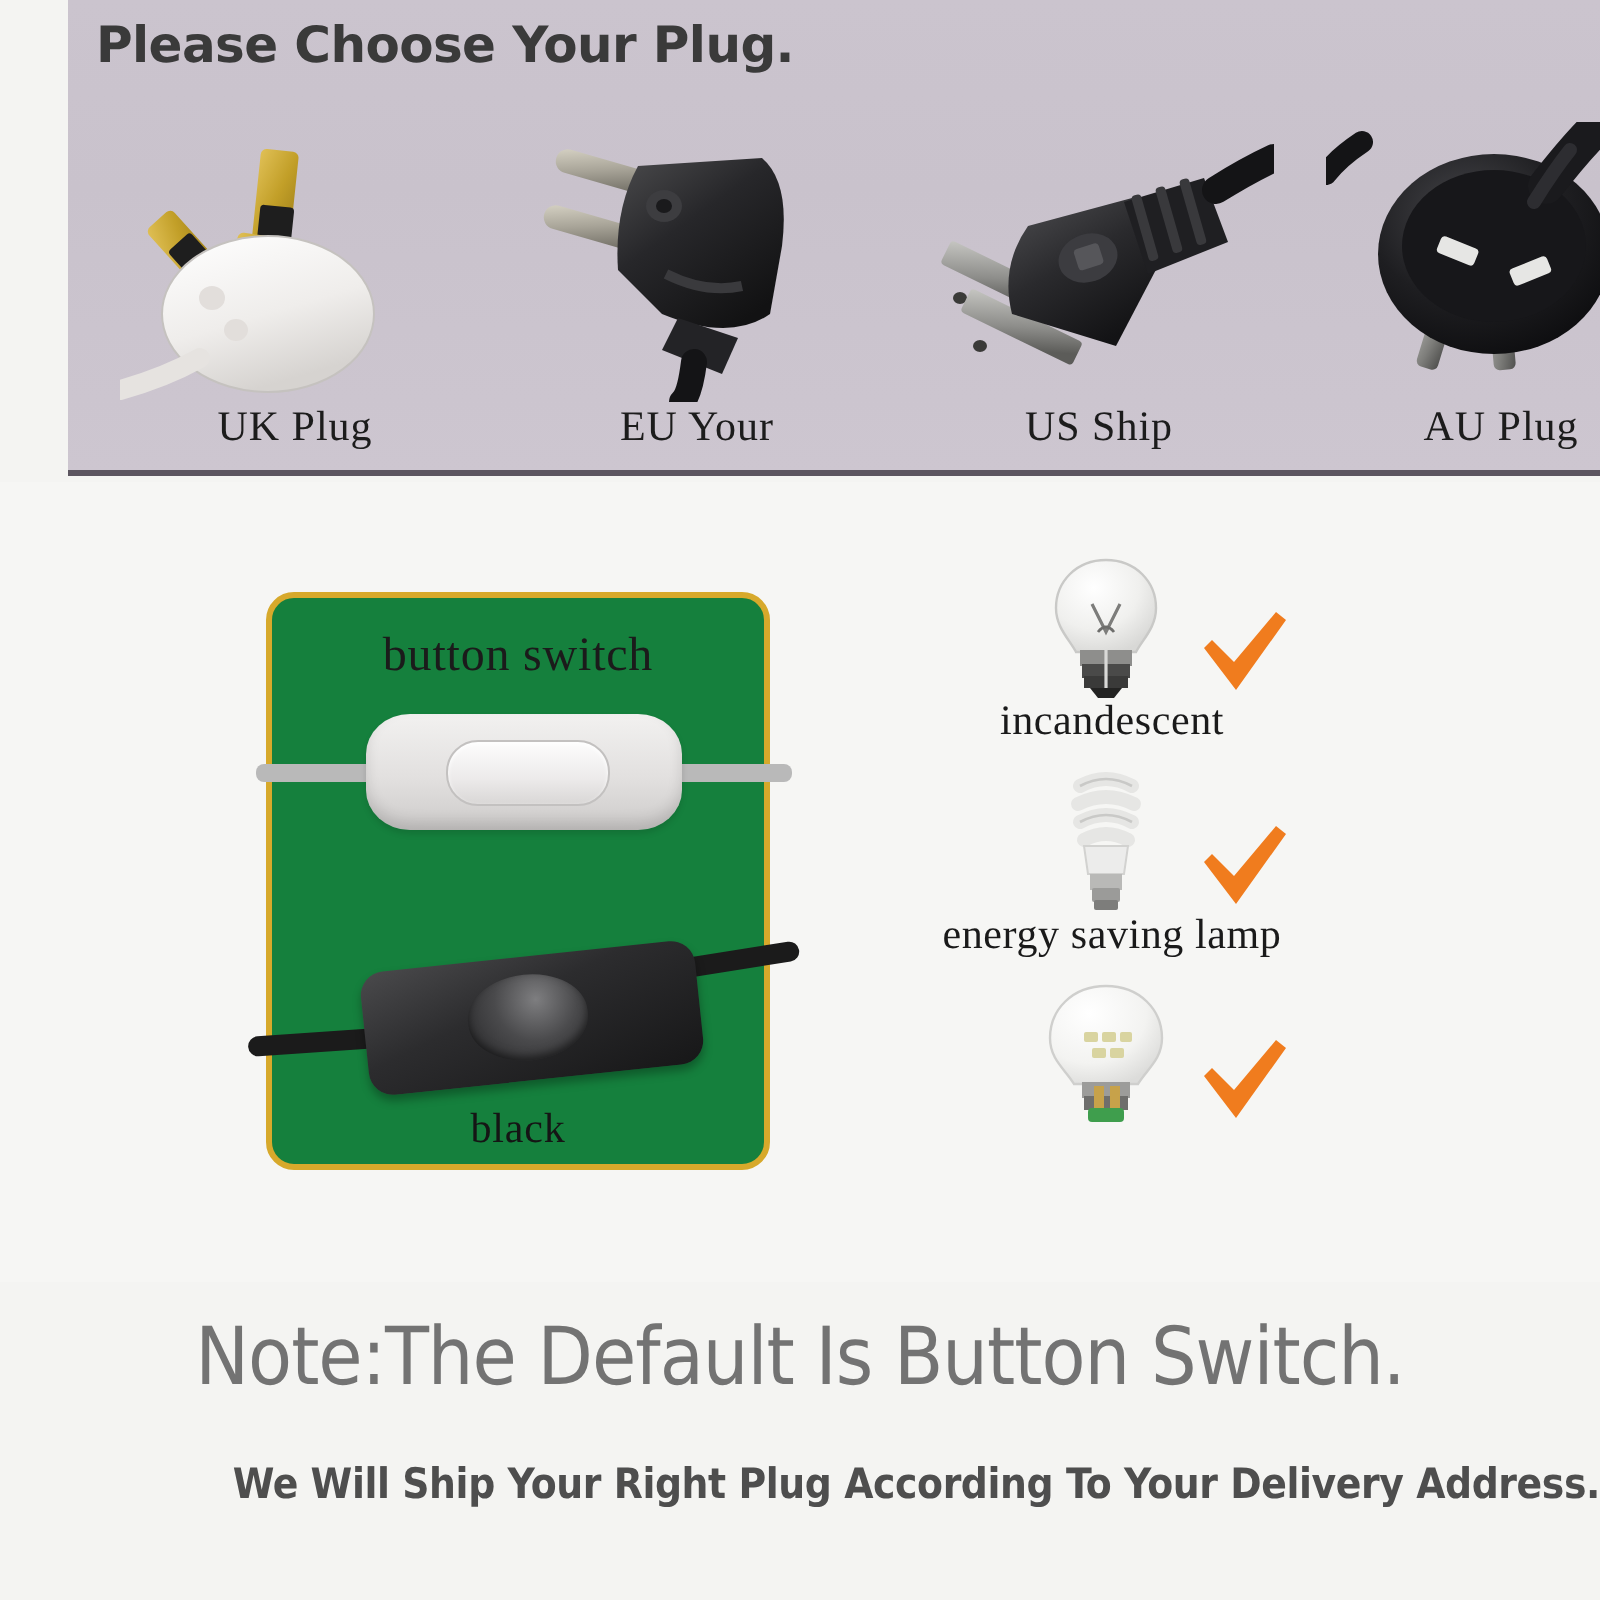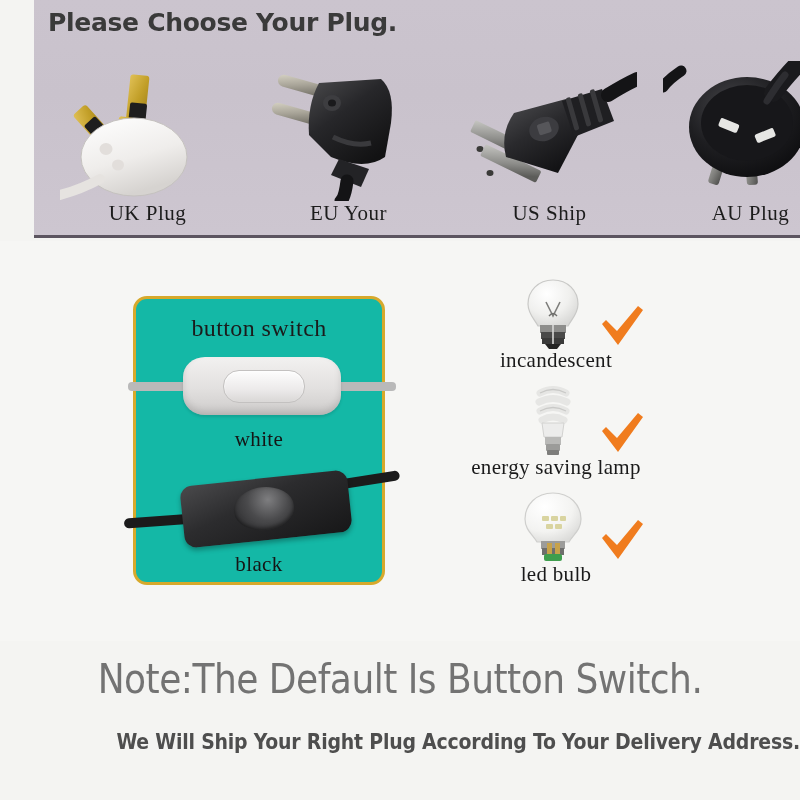--- a/index.html
+++ b/index.html
@@ -42,21 +42,21 @@
   }
 
   
   .mid{
     position:absolute;left:0;top:241px;width:800px;height:400px;
     background:#f6f6f4;
   }
   .switch-box{
     position:absolute;left:133px;top:55px;width:252px;height:289px;
     border:3px solid #d7a92b;border-radius:14px;
-    background:#14b8a6;
+    background:#15803d;
     box-sizing:border-box;
   }
   .switch-title{
     position:absolute;left:0;top:16px;width:100%;
     text-align:center;
     font-family:"Liberation Serif",serif;
     font-size:24px;color:#1b1b1b;letter-spacing:0.4px;
   }
   .sw-label{
     position:absolute;width:100%;text-align:center;left:0;
@@ -268,21 +268,20 @@
     <div class="switch-box">
       <div class="switch-title">button switch</div>
 
       <div class="wswitch-wrap">
         <div class="wcord l"></div>
         <div class="wcord r"></div>
         <div class="wbody">
           <div class="wrocker"></div>
         </div>
       </div>
-      <div class="sw-label" style="top:128px;">white</div>
 
       <div class="bswitch-wrap">
         <div class="bcord l"></div>
         <div class="bcord r"></div>
         <div class="bbody">
           <div class="bbtn"></div>
         </div>
       </div>
       <div class="sw-label" style="top:253px;">black</div>
     </div>
@@ -367,21 +366,20 @@
             <rect x="28" y="64" width="18" height="7" rx="2" fill="#3f9e4d"></rect>
             <rect x="31" y="53" width="5" height="11" fill="#c7a24a"></rect>
             <rect x="39" y="53" width="5" height="11" fill="#c7a24a"></rect>
           </svg>
         </div>
         <div class="bulb-check">
           <svg viewBox="0 0 46 44" width="46" height="44">
             <path d="M3 20 L7 16 L18 27 L39 2 L44 6 L19 41 Z" fill="#f07c1e"></path>
           </svg>
         </div>
-        <div class="bulb-label">led bulb</div>
       </div>
 
     </div>
   </div>
 
   <div class="note-main">Note:The Default Is Button Switch.</div>
   <div class="note-sub">We Will Ship Your Right Plug According To Your Delivery Address.</div>
 
 </div>
 

